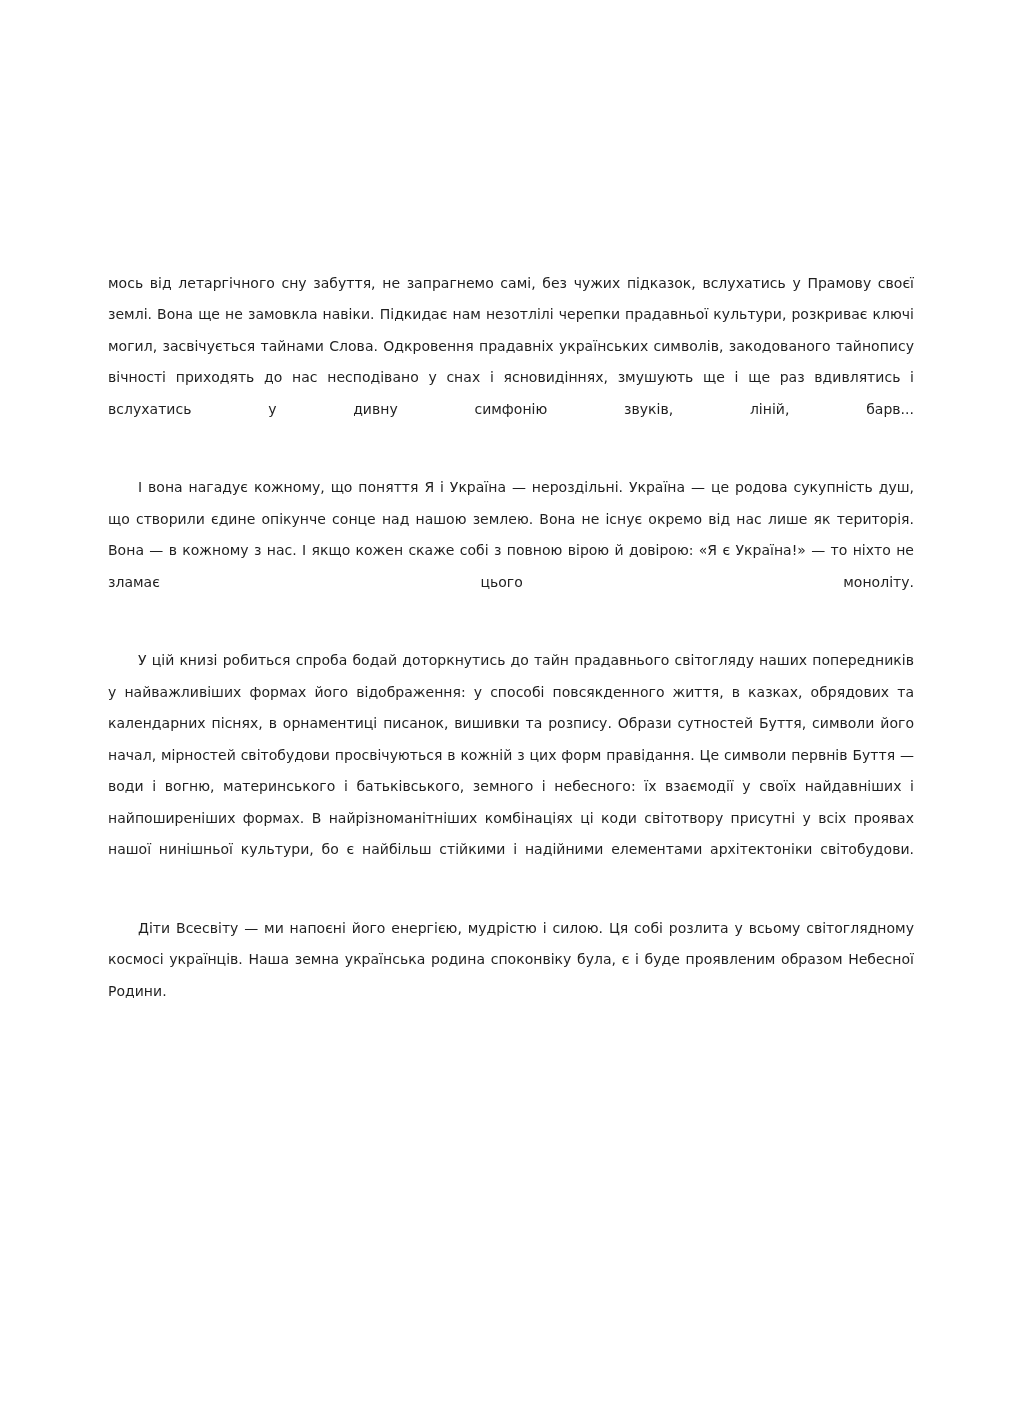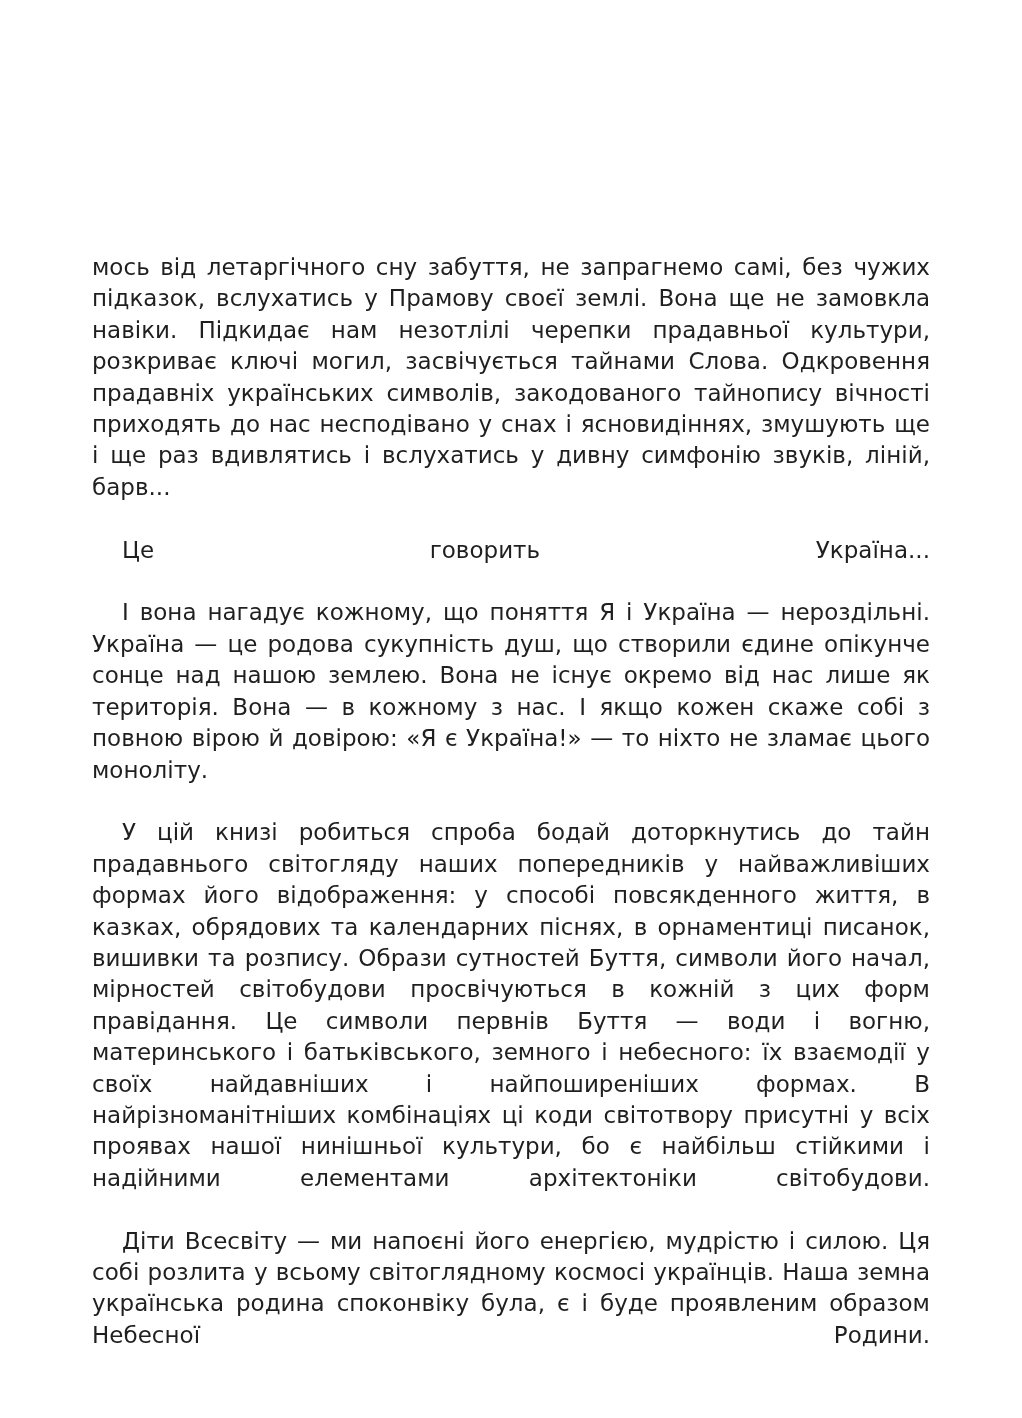--- a/index.html
+++ b/index.html
@@ -23,22 +23,22 @@
     height: 1418px;
     background: #ffffff;
   }
   .text-block {
     position: absolute;
     left: 92px;
     top: 252px;
     width: 838px;
   }
   p {
-    margin: 0;
-    font-size: 23px;
+    margin: 16px;
+    font-size: 14px;
     line-height: 31.4px;
     text-align: justify;
     text-justify: inter-word;
     color: #1f1f1f;
     letter-spacing: 0.02px;
     word-spacing: 0.2px;
   }
   p.indent {
     text-indent: 30px;
   }
@@ -48,18 +48,17 @@
     display: inline-block;
     width: 100%;
   }
 </style>
 </head>
 <body>
 
 <div class="page">
   <div class="text-block">
     <p class="body-paragraph">мось від летаргічного сну забуття, не запрагнемо самі, без чужих підказок, вслухатись у Прамову своєї землі. Вона ще не замовкла навіки. Підкидає нам незотлілі черепки прадавньої культури, розкриває ключі могил, засвічується тайнами Слова. Одкровення прадавніх українських символів, закодованого тайнопису вічності приходять до нас несподівано у снах і ясновидіннях, змушують ще і ще раз вдивлятись і вслухатись у дивну симфонію звуків, ліній, барв...</p>
-    <p class="body-paragraph indent">Це говорить Україна...</p>
     <p class="body-paragraph indent">І вона нагадує кожному, що поняття Я і Україна — нероздільні. Україна — це родова сукупність душ, що створили єдине опікунче сонце над нашою землею. Вона не існує окремо від нас лише як територія. Вона — в кожному з нас. І якщо кожен скаже собі з повною вірою й довірою: «Я є Україна!» — то ніхто не зламає цього моноліту.</p>
     <p class="body-paragraph indent">У цій книзі робиться спроба бодай доторкнутись до тайн прадавнього світогляду наших попередників у найважливіших формах його відображення: у способі повсякденного життя, в казках, обрядових та календарних піснях, в орнаментиці писанок, вишивки та розпису. Образи сутностей Буття, символи його начал, мірностей світобудови просвічуються в кожній з цих форм правідання. Це символи первнів Буття — води і вогню, материнського і батьківського, земного і небесного: їх взаємодії у своїх найдавніших і найпоширеніших формах. В найрізноманітніших комбінаціях ці коди світотвору присутні у всіх проявах нашої нинішньої культури, бо є найбільш стійкими і надійними елементами архітектоніки світобудови.</p>
     <p class="body-paragraph indent">Діти Всесвіту — ми напоєні його енергією, мудрістю і силою. Ця собі розлита у всьому світоглядному космосі українців. Наша земна українська родина споконвіку була, є і буде проявленим образом Небесної Родини.</p>
   </div>
 </div>
 
 </body></html>

